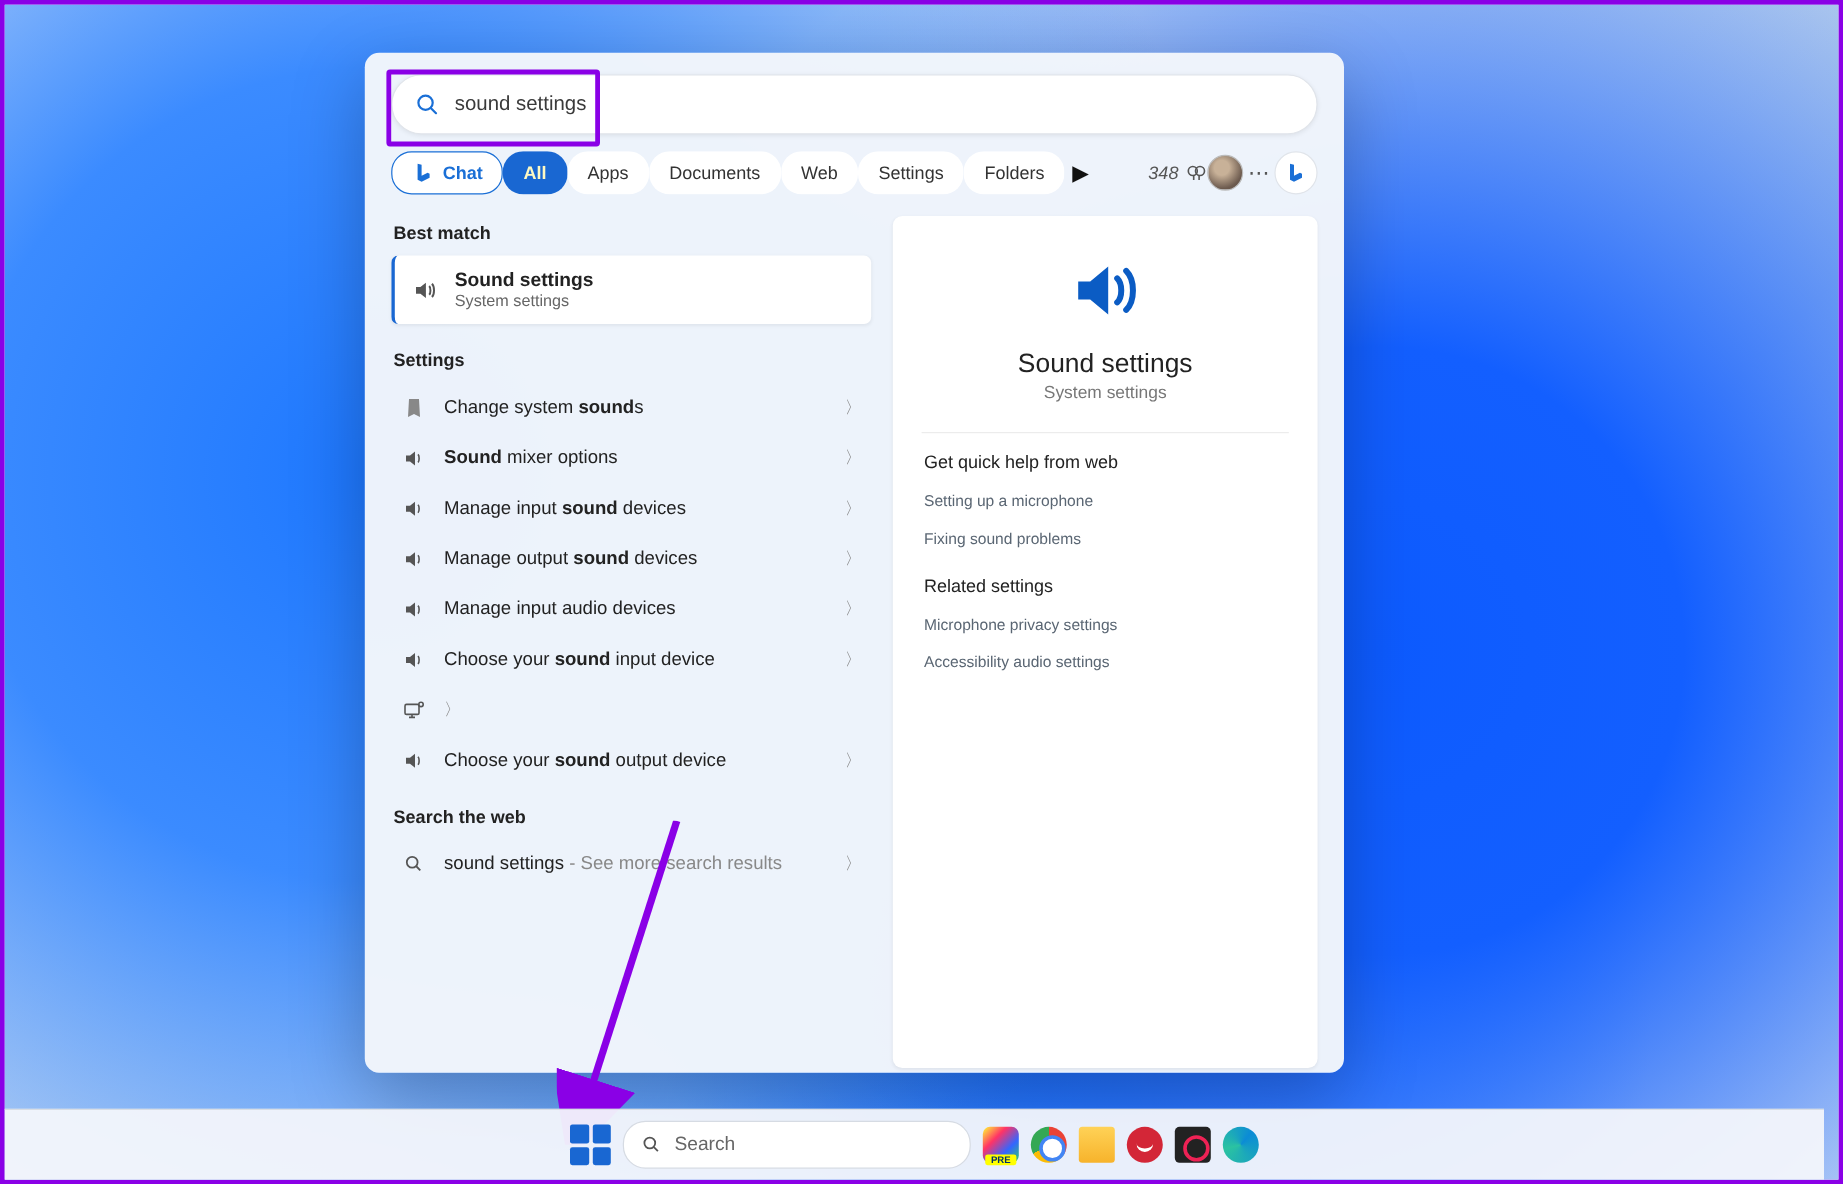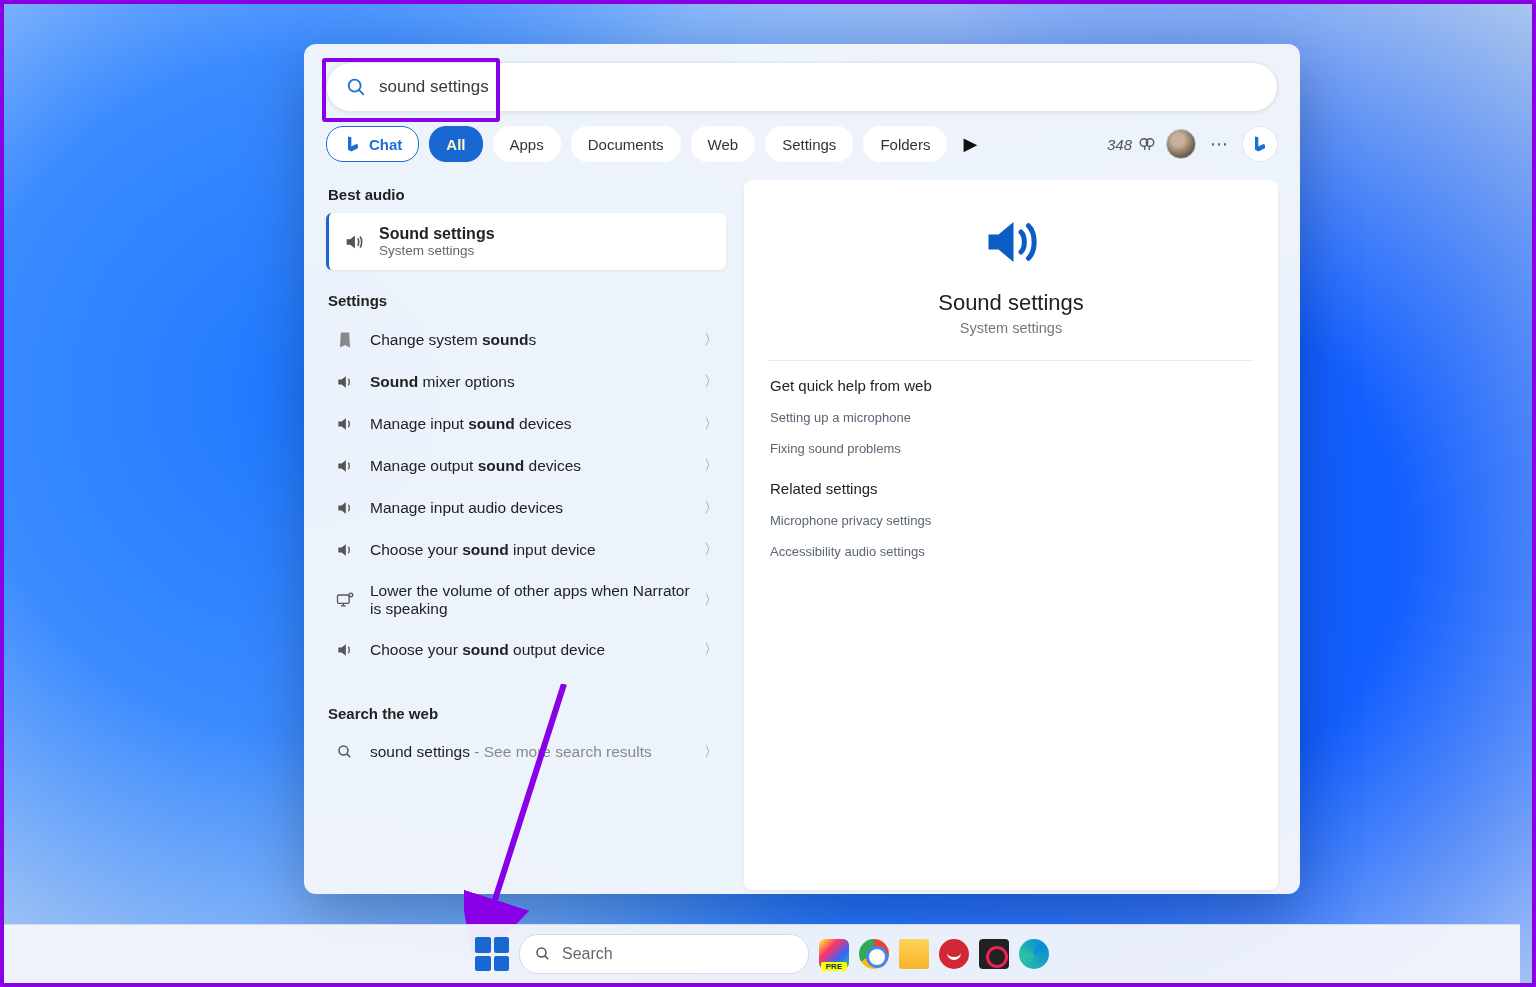--- a/index.html
+++ b/index.html
@@ -4,28 +4,28 @@
 <style>
   html,body{margin:0;padding:0;width:1536px;height:987px;font-family:"Segoe UI",Arial,sans-serif;overflow:hidden;}
   .screen{position:relative;width:1536px;height:987px;border:4px solid #8a00e6;box-sizing:border-box;}
   
   .wallpaper{position:absolute;inset:0;background:
     radial-gradient(circle at 20% 40%, #1e78ff 0%, #3b8bff 25%, transparent 55%),
     radial-gradient(circle at 75% 55%, #0d5bff 0%, #135fff 20%, transparent 55%),
     radial-gradient(circle at 55% 85%, #1f7cff 0%, transparent 45%),
     linear-gradient(135deg,#dfeaf7 0%, #c7d9ef 40%, #b0c9eb 70%, #d7e4f2 100%);}
   
-  .panel{position:absolute;left:300px;top:40px;width:996px;height:850px;background:rgba(241,245,251,0.98);border-radius:12px;box-shadow:0 20px 60px rgba(0,0,0,.25);overflow:hidden;}
+  .panel{position:absolute;left:300px;top:40px;width:816px;height:850px;background:rgba(241,245,251,0.98);border-radius:12px;box-shadow:0 20px 60px rgba(0,0,0,.25);overflow:hidden;}
   .search-wrap{padding:18px 22px 0 22px;position:relative;}
   .search-box{display:flex;align-items:center;background:#fff;border:1px solid #e0e4ea;border-radius:26px;height:48px;padding:0 18px;box-shadow:0 1px 4px rgba(0,0,0,.08);}
   .search-box .mag{width:22px;height:22px;color:#1a6fd6;flex:none;}
   .search-box input{border:none;outline:none;font-size:17px;color:#3a3a3a;margin-left:10px;width:100%;background:transparent;}
   .hl-rect{position:absolute;left:18px;top:14px;width:170px;height:56px;border:4px solid #8a00e6;border-radius:3px;pointer-events:none;}
   
-  .pills{display:flex;align-items:center;gap:10px;padding:14px 22px 18px 22px;}
+  .pills{display:flex;align-items:center;padding:14px 22px 18px 22px;}
   .pill{display:inline-flex;align-items:center;height:34px;padding:0 16px;border-radius:17px;background:#fff;color:#333;font-size:15px;border:1px solid transparent;}
   .pill.chat{background:#fff;border:1px solid #1a6fd6;color:#1a6fd6;font-weight:600;gap:6px;}
   .pill.active{background:#1967d2;color:#fef9c3;font-weight:600;}
   .play-ic{width:26px;text-align:center;color:#111;font-size:18px;}
   .pills-spacer{flex:1;}
   .reward{display:inline-flex;align-items:center;gap:6px;color:#555;font-size:15px;font-style:italic;}
   .avatar{width:28px;height:28px;border-radius:50%;background:radial-gradient(circle at 40% 35%, #c8b198 25%, #6c5a4e 70%);border:1px solid #bbb;}
   .dots{font-size:18px;color:#555;padding:0 4px;}
   .bing-chip{width:34px;height:34px;border-radius:50%;background:#fff;display:flex;align-items:center;justify-content:center;border:1px solid #e0e4ea;}
   .b-ic{width:20px;height:20px;color:#1a6fd6;}
@@ -117,21 +117,21 @@
       <span class="bing-chip">
         <svg class="b-ic" viewBox="0 0 24 24">
             <path fill="currentColor" d="M6 3l4 1v11l6-3 2 1v4l-8 4-4-2z"></path>
           </svg>
       </span>
     </div>
 
     <div class="body">
 
       <div class="left">
-        <div class="sec-label">Best audio</div>
+        <div class="sec-label">Best match</div>
         <div class="best">
           <svg class="snd-ic" viewBox="0 0 24 24">
               <path fill="currentColor" d="M4 9v6h4l5 4V5L8 9H4z"></path>
               <path fill="none" stroke="currentColor" stroke-width="1.8" d="M16 8c1.5 1.5 1.5 6.5 0 8M18.5 6c2.5 2.5 2.5 9.5 0 12"></path>
             </svg>
           <div>
             <div class="title">Sound settings</div>
             <div class="sub">System settings</div>
           </div>
         </div>
@@ -198,36 +198,35 @@
               <span class="chev">〉</span>
             </div>
             <div class="row">
               <span class="ic-slot">
                 <svg width="20" height="20" viewBox="0 0 24 24">
                   <rect x="3" y="6" width="14" height="10" rx="1.5" fill="none" stroke="currentColor" stroke-width="1.6"></rect>
                   <path d="M10 16v3m-3 0h6" stroke="currentColor" stroke-width="1.6"></path>
                   <circle cx="19" cy="6" r="2.2" fill="none" stroke="currentColor" stroke-width="1.6"></circle>
                 </svg>
               </span>
-              <span class="label">Lower the volume of other apps when Narrator is speaking</span>
               <span class="chev">〉</span>
             </div>
             <div class="row">
               <span class="ic-slot">
                 <svg width="20" height="20" viewBox="0 0 24 24">
                   <path fill="currentColor" d="M4 9v6h4l5 4V5L8 9H4z"></path>
                   <path fill="none" stroke="currentColor" stroke-width="1.6" d="M16 8c1.5 1.5 1.5 6.5 0 8"></path>
                 </svg>
               </span>
               <span class="label">Choose your <b>sound</b> output device</span>
               <span class="chev">〉</span>
             </div>
           </div>
 
-        <div class="sec-label" style="margin-top:34px">Search the web</div>
+        <div class="sec-label" style="margin-top:18px">Search the web</div>
         <div class="row">
           <span class="ic-slot">
               <svg width="18" height="18" viewBox="0 0 24 24">
                 <circle cx="10" cy="10" r="6" fill="none" stroke="currentColor" stroke-width="2"></circle>
                 <line x1="19" y1="19" x2="14.5" y2="14.5" stroke="currentColor" stroke-width="2"></line>
               </svg>
             </span>
           <span class="label">
             <span>sound settings</span><span style="color:#888"> - See more search results</span>
           </span>

